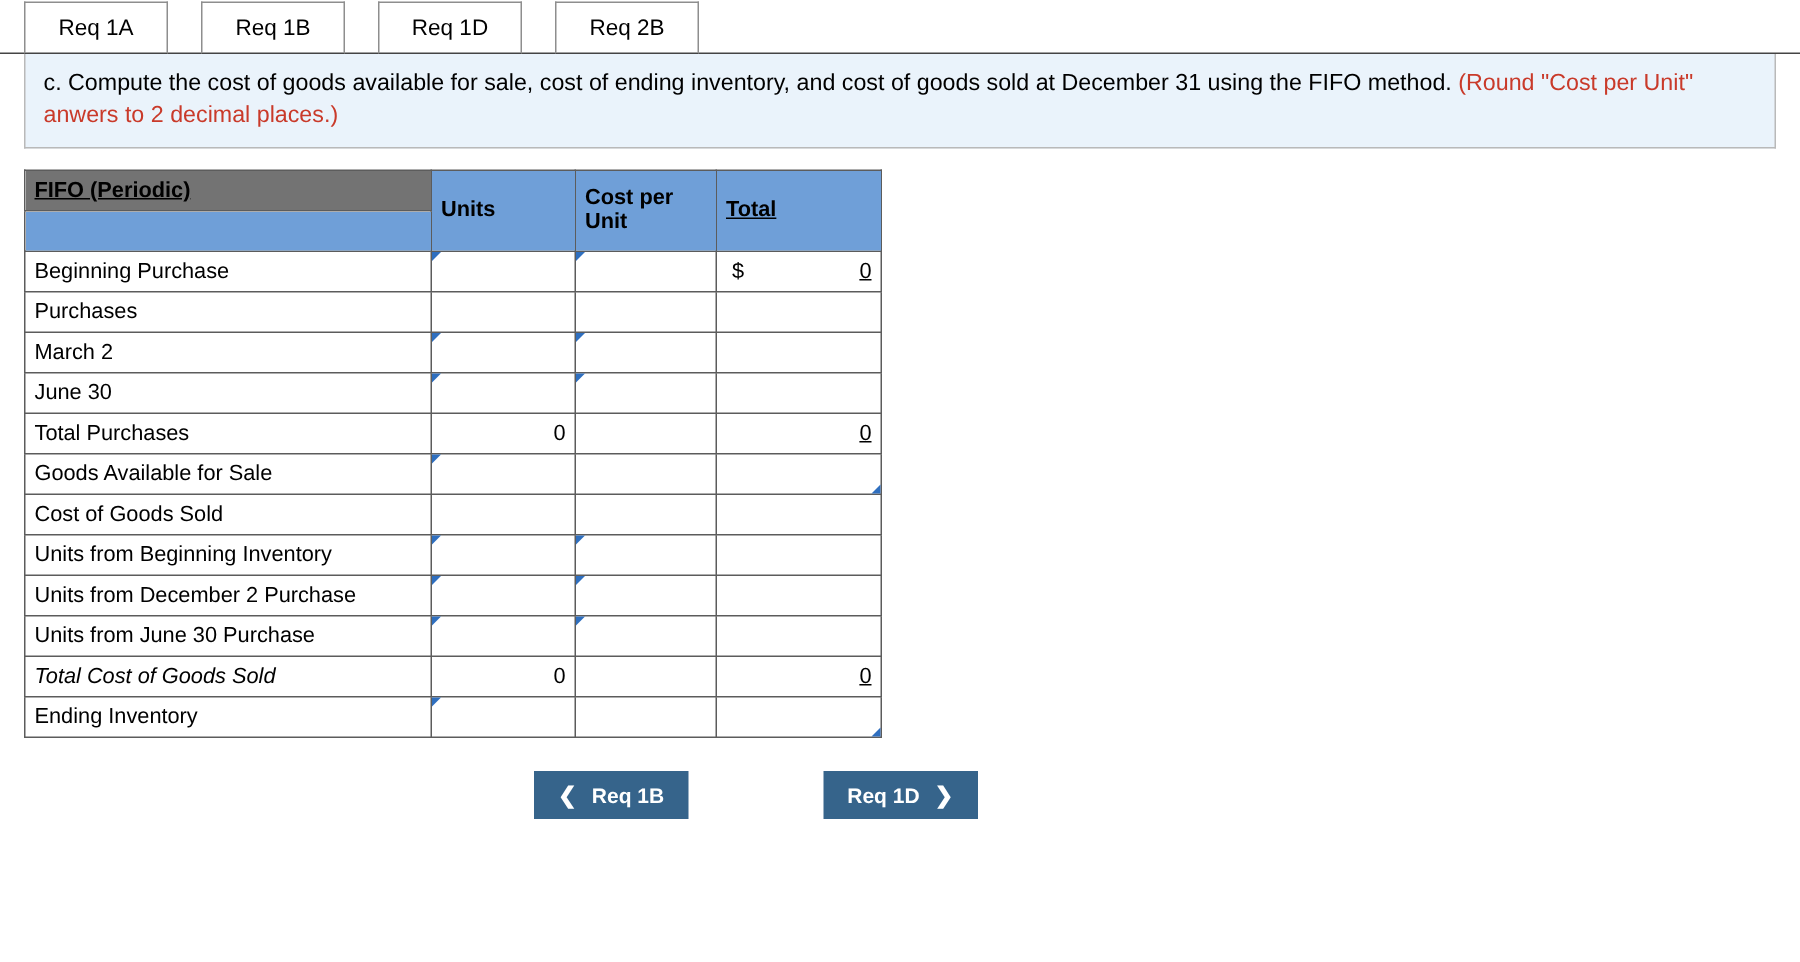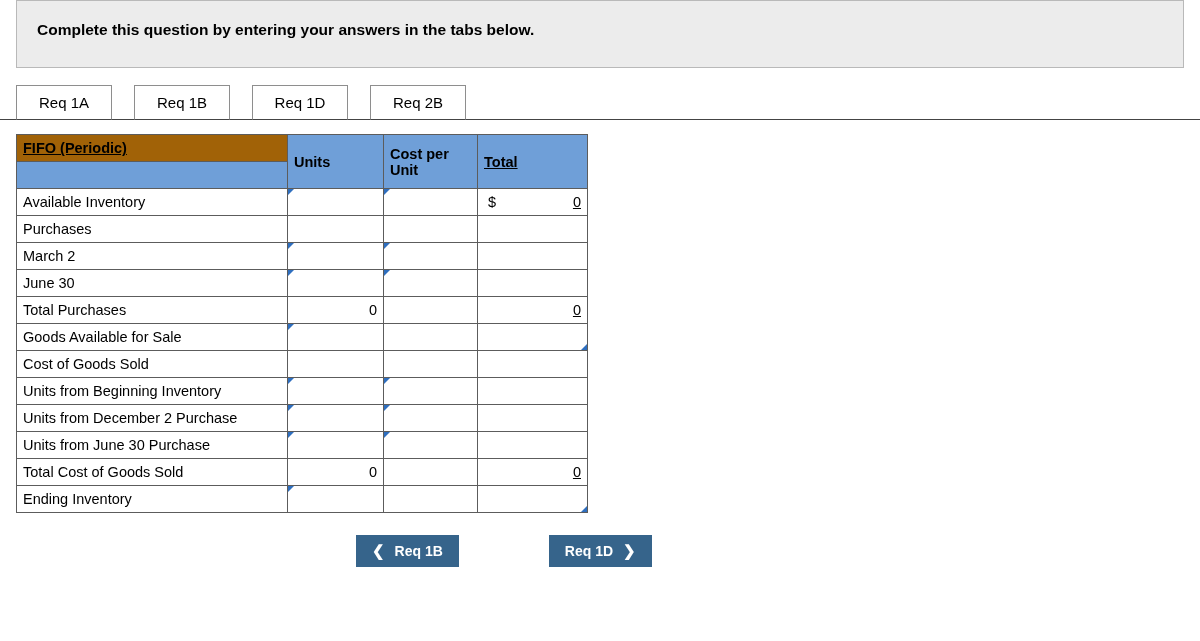--- a/index.html
+++ b/index.html
@@ -68,28 +68,28 @@
   .units-col { width: 96px; }
   .cpu-col   { width: 94px; }
   .total-col { width: 110px; text-decoration: underline; }
 
   td.hdr {
     background: #6f9fd8;
     text-align: left;
     font-weight: bold;
   }
   td.title-cell {
-    background: #a16207;
+    background: #737373;
     font-weight: bold;
     text-decoration: underline;
   }
   td.right { text-align: right; }
   td.indent-1 { padding-left: 20px; }
   td.indent-2 { padding-left: 34px; }
-  td.indent-3 { padding-left: 46px; }
+  td.indent-3 { padding-left: 46px; font-style: italic; }
 
   
   .mark-tl::before{
     content:"";
     position:absolute; top:0; left:0;
     width:0;height:0;
     border-top:6px solid #2f6fbf;
     border-right:6px solid transparent;
   }
   .mark-br::after{
@@ -118,46 +118,46 @@
     gap:10px;
   }
   .chev { font-size:15px; font-weight:bold; }
   .dollar-span { float:left; padding-left:4px; }
 </style>
 </head>
 <body>
 
 <div class="wrap">
 
-  <div class="instruction-bar">
-    <span>Complete this question by entering your answers in the tabs below.</span>
-  </div>
 
   <div class="tabs-row">
     <div class="tab"><span>Req 1A</span></div>
     <div class="tab"><span>Req 1B</span></div>
     <div class="tab"><span>Req 1D</span></div>
     <div class="tab"><span>Req 2B</span></div>
   </div>
 
+  <div class="question-box">
+    <span>c. Compute the cost of goods available for sale, cost of ending inventory, and cost of goods sold at December 31 using the FIFO method. </span><span class="red">(Round "Cost per Unit" anwers to 2 decimal places.)</span>
+  </div>
 
   <table class="inv">
     <tbody>
         <tr>
       <td class="title-cell label-col"><span>FIFO (Periodic)</span></td>
       <td class="hdr units-col" rowspan="2"><span>Units</span></td>
       <td class="hdr cpu-col" rowspan="2"><span>Cost per Unit</span></td>
       <td class="hdr total-col" rowspan="2"><span>Total</span></td>
     </tr>
     <tr>
       <td class="hdr label-col"></td>
     </tr>
 
     <tr>
-      <td class="label-col"><span>Available Inventory</span></td>
+      <td class="label-col"><span>Beginning Purchase</span></td>
       <td class="units-col right mark-tl"></td>
       <td class="cpu-col right mark-tl"></td>
       <td class="total-col right"><span class="dollar-span">$</span><span>0</span></td>
     </tr>
 
     <tr>
       <td class="label-col"><span>Purchases</span></td>
       <td class="units-col"></td>
       <td class="cpu-col"></td>
       <td class="total-col"></td>

